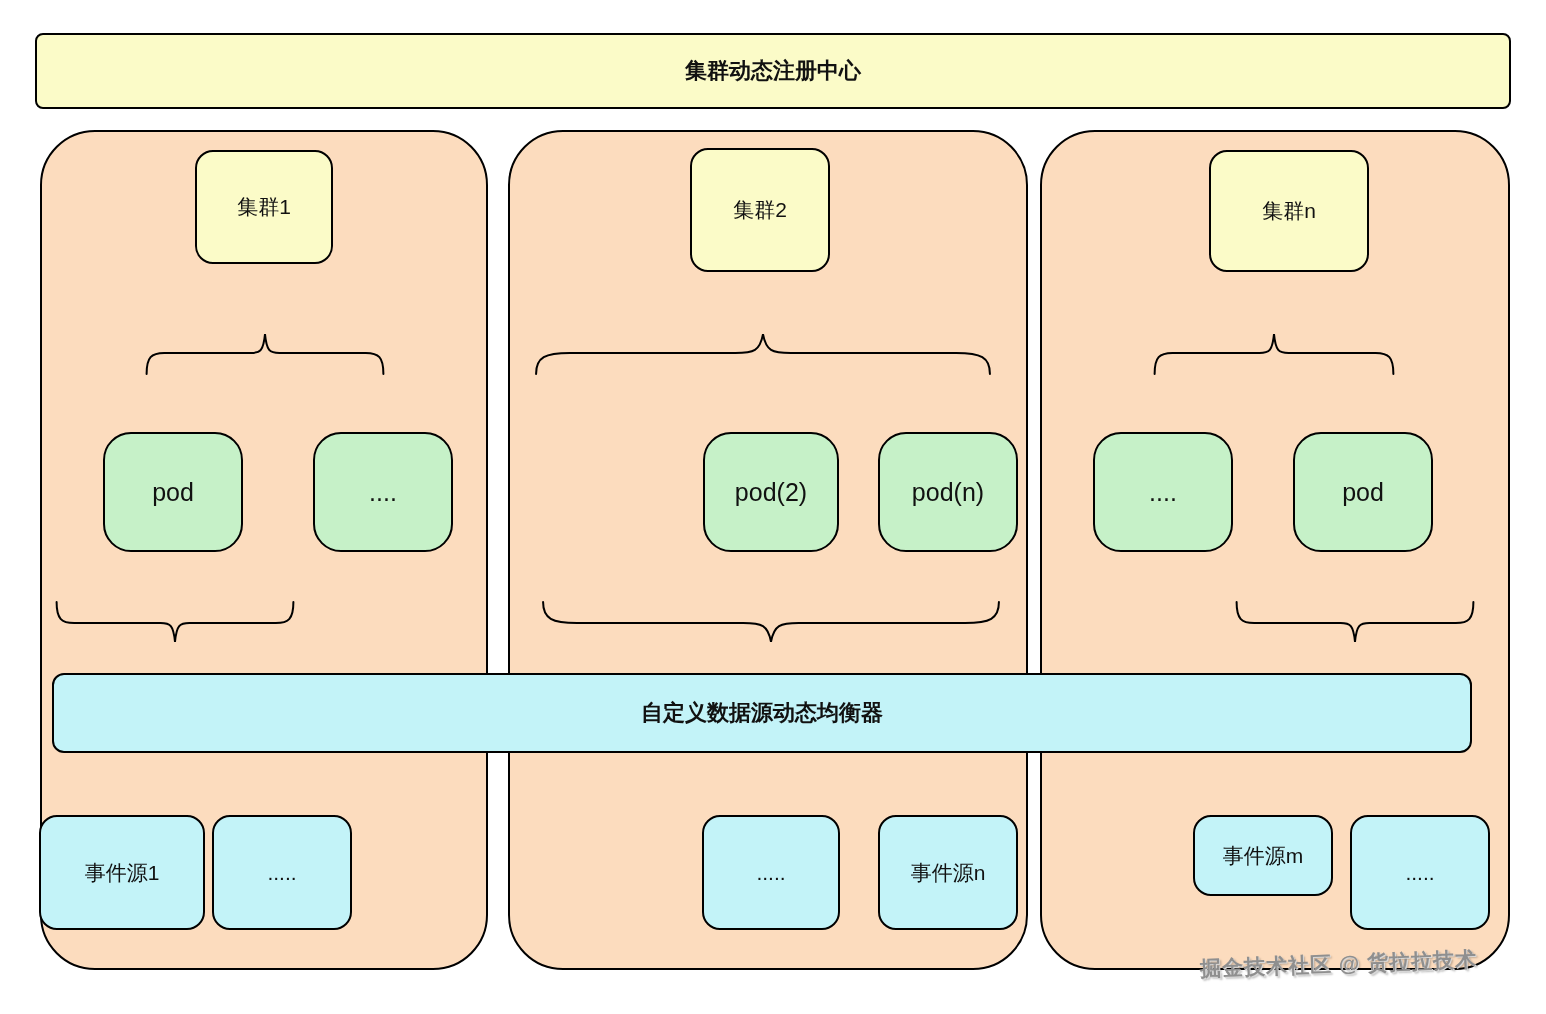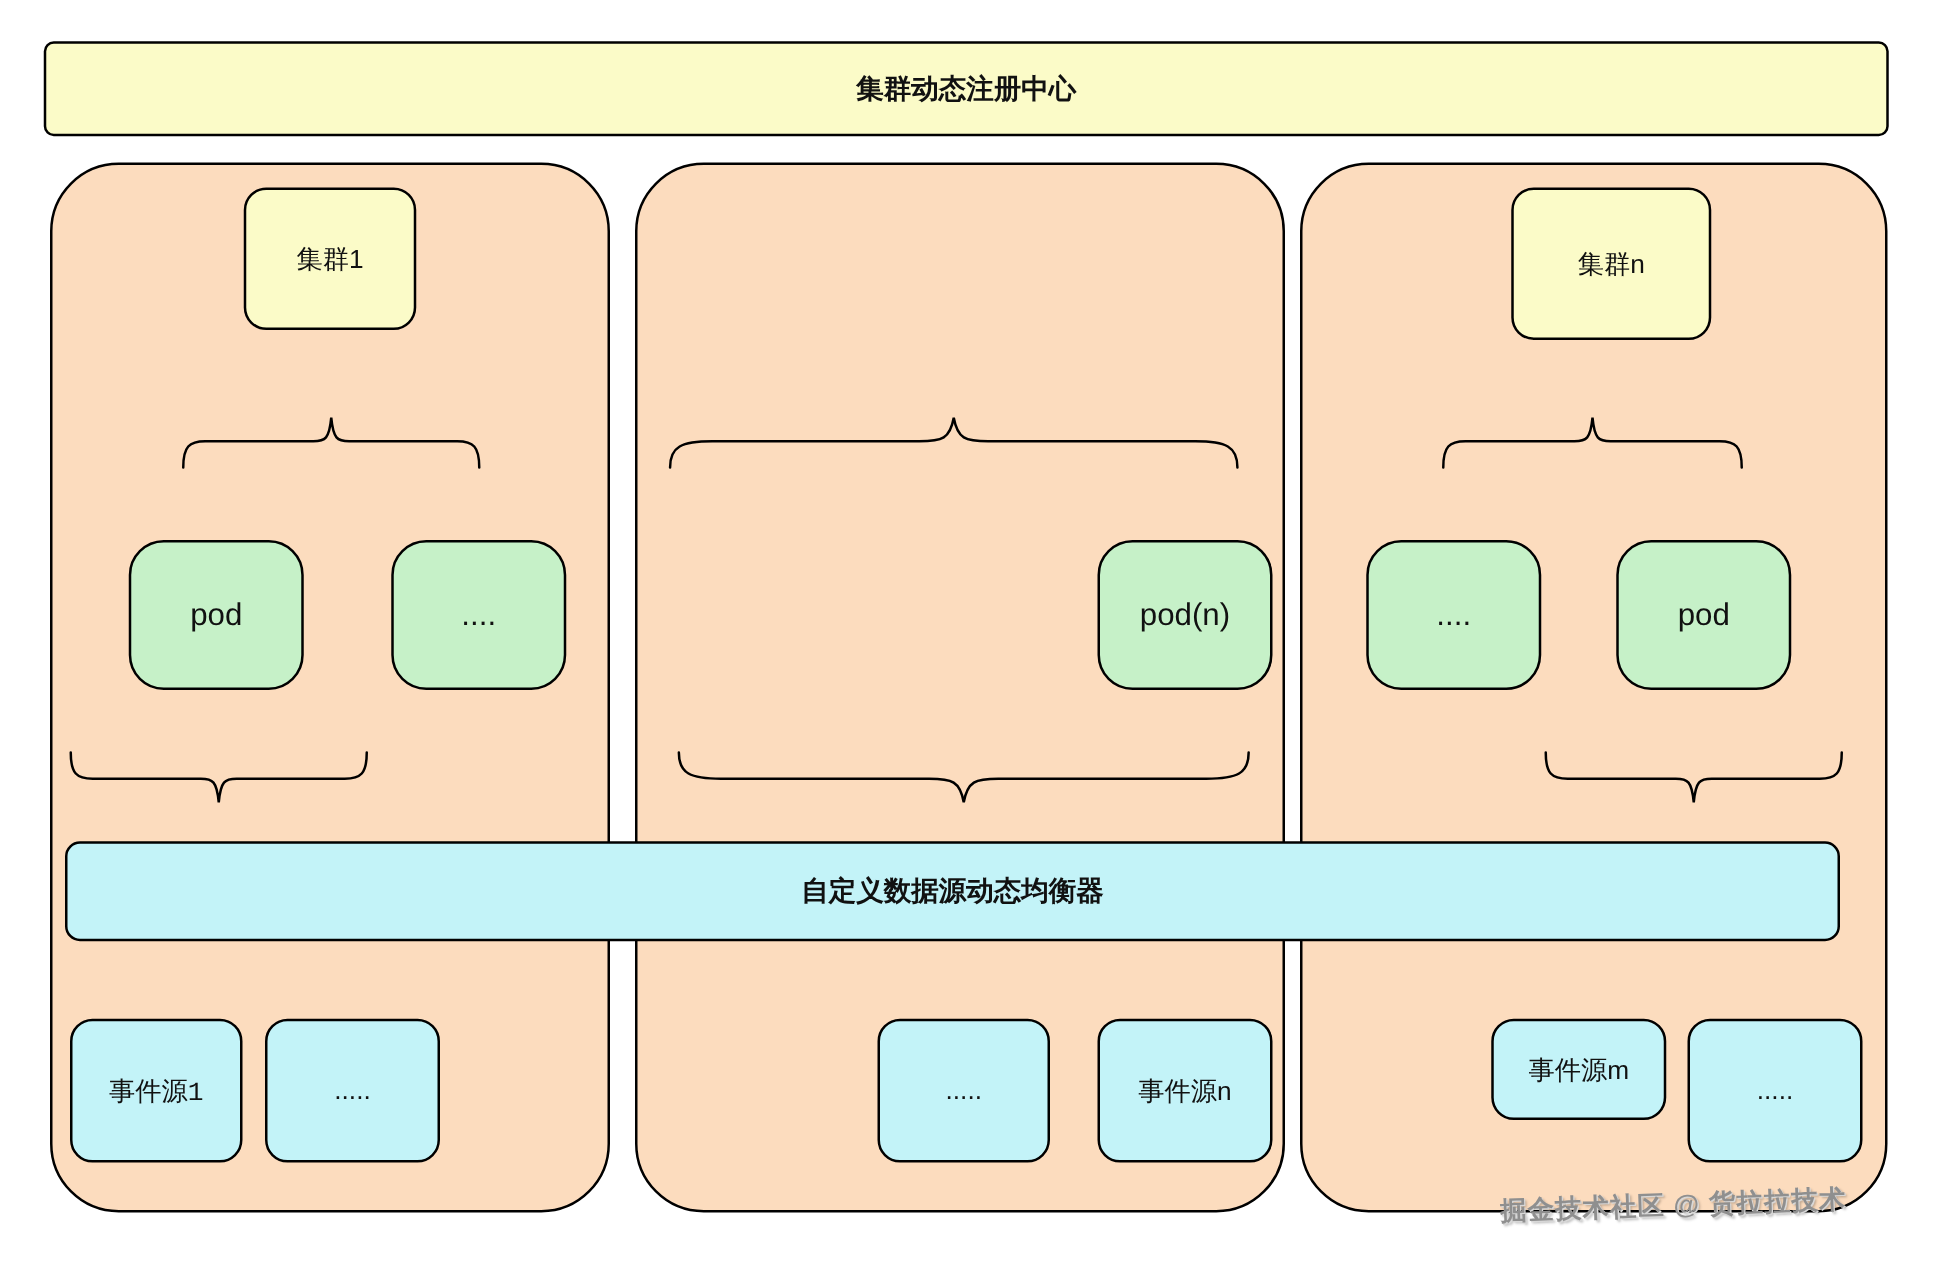--- a/index.html
+++ b/index.html
@@ -37,20 +37,23 @@
     <span>集群动态注册中心</span>
   </div>
 
   <div class="abs container" style="left:40px;top:130px;width:448px;height:840px;"></div>
   <div class="abs container" style="left:508px;top:130px;width:520px;height:840px;"></div>
   <div class="abs container" style="left:1040px;top:130px;width:470px;height:840px;"></div>
 
   <div class="abs node ybox" style="left:195px;top:150px;width:138px;height:114px;">
     <span>集群1</span>
   </div>
+  <div class="abs node ybox" style="left:690px;top:148px;width:140px;height:124px;">
+    <span>集群2</span>
+  </div>
   <div class="abs node ybox" style="left:1209px;top:150px;width:160px;height:122px;">
     <span>集群n</span>
   </div>
 
   <div class="brace" style="left:145px;top:330px;width:240px;">
     <svg viewBox="0 0 300 44" preserveAspectRatio="none">
       <path d="M2,42 C2,26 8,22 24,22 L132,22 C144,22 148,20 150,4 C152,20 156,22 168,22 L276,22 C292,22 298,26 298,42"></path>
     </svg>
   </div>
   <div class="brace" style="left:533px;top:330px;width:460px;">
@@ -64,20 +67,23 @@
     </svg>
   </div>
 
   <div class="abs node gbox" style="left:103px;top:432px;width:140px;height:120px;">
     <span>pod</span>
   </div>
   <div class="abs node gbox" style="left:313px;top:432px;width:140px;height:120px;">
     <span>....</span>
   </div>
 
+  <div class="abs node gbox" style="left:703px;top:432px;width:136px;height:120px;">
+    <span>pod(2)</span>
+  </div>
   <div class="abs node gbox" style="left:878px;top:432px;width:140px;height:120px;">
     <span>pod(n)</span>
   </div>
 
   <div class="abs node gbox" style="left:1093px;top:432px;width:140px;height:120px;">
     <span>....</span>
   </div>
   <div class="abs node gbox" style="left:1293px;top:432px;width:140px;height:120px;">
     <span>pod</span>
   </div>
@@ -95,21 +101,21 @@
   <div class="brace" style="left:1235px;top:600px;width:240px;">
     <svg viewBox="0 0 300 44" preserveAspectRatio="none">
       <path d="M2,2 C2,18 8,22 24,22 L132,22 C144,22 148,24 150,40 C152,24 156,22 168,22 L276,22 C292,22 298,18 298,2"></path>
     </svg>
   </div>
 
   <div class="abs node bar" style="left:52px;top:673px;width:1420px;height:80px;">
     <span>自定义数据源动态均衡器</span>
   </div>
 
-  <div class="abs node cbox" style="left:56px;top:815px;width:138px;height:115px;font-family:Liberation Mono, monospace;">
+  <div class="abs node cbox" style="left:39px;top:815px;width:166px;height:115px;">
     <span>事件源1</span>
   </div>
   <div class="abs node cbox" style="left:212px;top:815px;width:140px;height:115px;">
     <span>.....</span>
   </div>
 
   <div class="abs node cbox" style="left:702px;top:815px;width:138px;height:115px;">
     <span>.....</span>
   </div>
   <div class="abs node cbox" style="left:878px;top:815px;width:140px;height:115px;">

